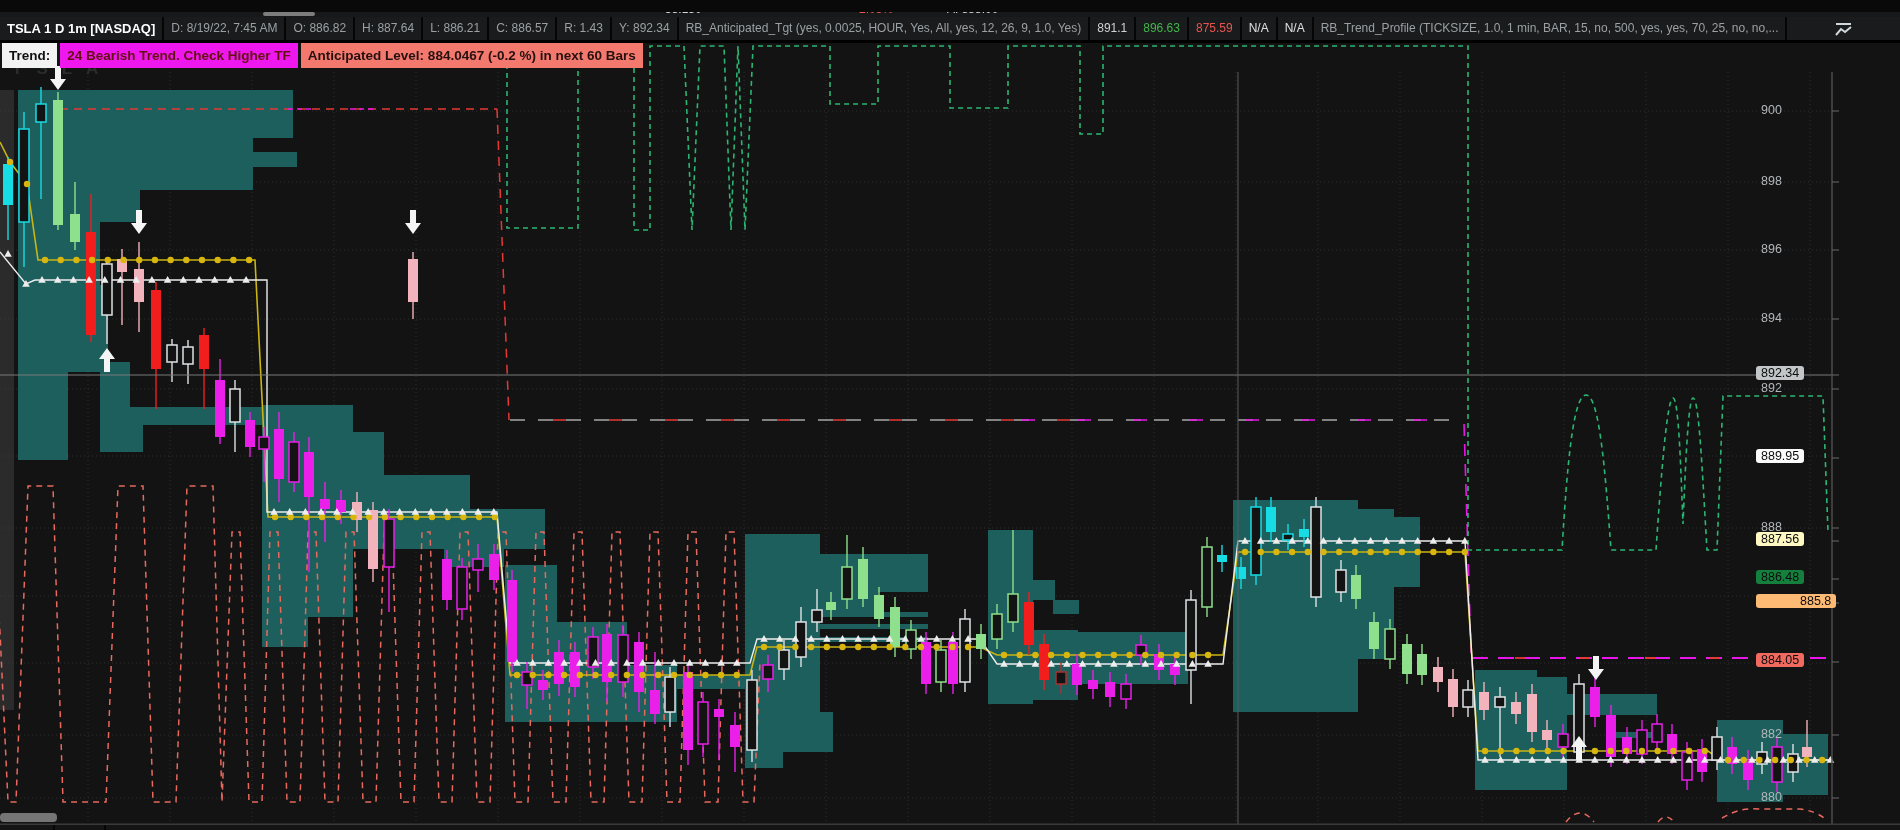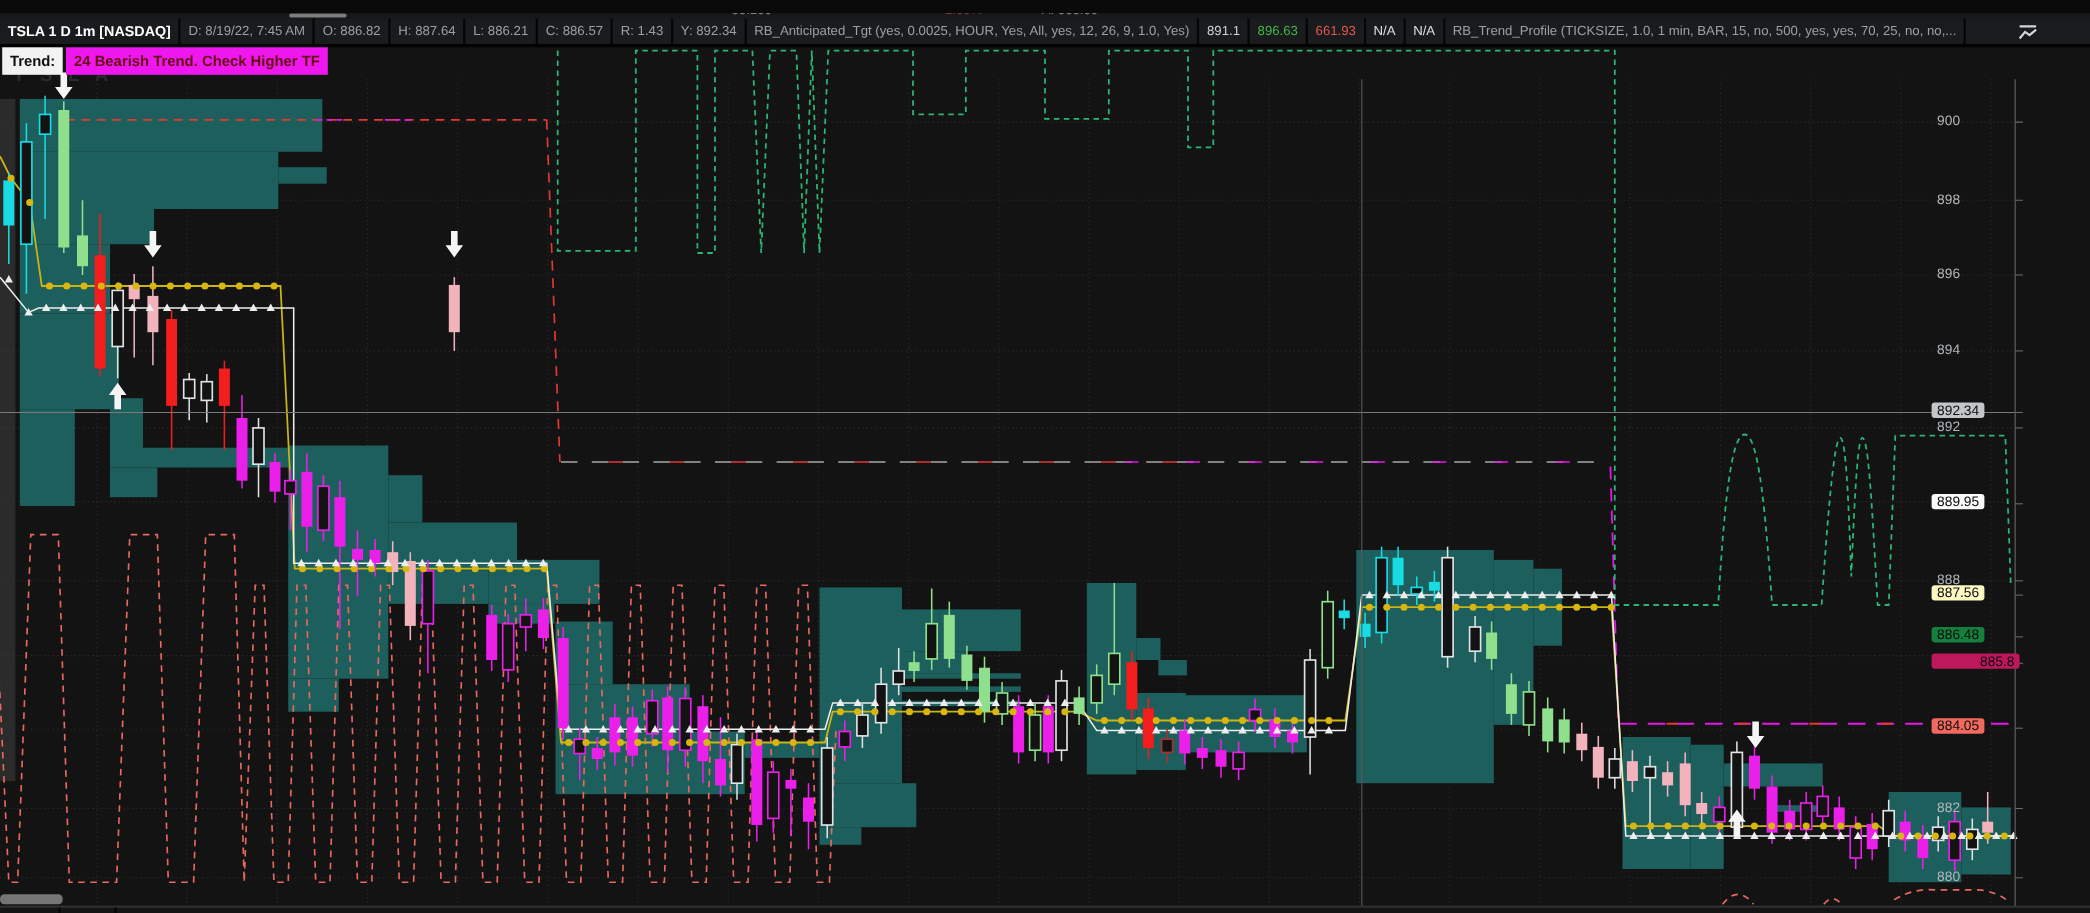--- a/index.html
+++ b/index.html
@@ -56,36 +56,37 @@
         <div class="tcell">D: 8/19/22, 7:45 AM</div>
         <div class="tcell">O: 886.82</div>
         <div class="tcell">H: 887.64</div>
         <div class="tcell">L: 886.21</div>
         <div class="tcell">C: 886.57</div>
         <div class="tcell">R: 1.43</div>
         <div class="tcell">Y: 892.34</div>
         <div class="tcell">RB_Anticipated_Tgt (yes, 0.0025, HOUR, Yes, All, yes, 12, 26, 9, 1.0, Yes)</div>
         <div class="tcell" style="color: rgb(207, 210, 212);">891.1</div>
         <div class="tcell" style="color: rgb(67, 182, 73);">896.63</div>
-        <div class="tcell" style="color: rgb(232, 85, 79);">661.93</div>
+        <div class="tcell" style="color: rgb(232, 85, 79);">875.59</div>
         <div class="tcell" style="color: rgb(221, 224, 226);">N/A</div>
         <div class="tcell" style="color: rgb(221, 224, 226);">N/A</div>
         <div class="tcell">RB_Trend_Profile (TICKSIZE, 1.0, 1 min, BAR, 15, no, 500, yes, yes, 70, 25, no, no,...</div>
       </div>
     <div id="pattern-icon">
       <svg width="18" height="15" viewBox="0 0 18 15">
         <line x1="1" y1="2" x2="16" y2="2" stroke="#cfd8dc" stroke-width="2"></line>
         <polyline points="1,13 6,7 10,10 16,5" fill="none" stroke="#cfd8dc" stroke-width="2"></polyline>
       </svg>
     </div>
   </div>
 
   <div id="trend-bar">
     <div id="tb-label" class="tb-box">Trend:</div>
     <div id="tb-bearish" class="tb-box">24 Bearish Trend. Check Higher TF</div>
+    <div id="tb-anticipated" class="tb-box">Anticipated Level: 884.0467 (-0.2 %) in next 60 Bars</div>
   </div>
 
   <div id="watermark">TSLA</div>
 
   <svg id="chart-svg" width="1900" height="830">
       <line x1="88" y1="60" x2="88" y2="812" stroke="#2e2e2e" stroke-width="1" stroke-dasharray="1,3"></line>
       <line x1="170" y1="60" x2="170" y2="812" stroke="#2e2e2e" stroke-width="1" stroke-dasharray="1,3"></line>
       <line x1="252" y1="60" x2="252" y2="812" stroke="#2e2e2e" stroke-width="1" stroke-dasharray="1,3"></line>
       <line x1="334" y1="60" x2="334" y2="812" stroke="#2e2e2e" stroke-width="1" stroke-dasharray="1,3"></line>
       <line x1="416" y1="60" x2="416" y2="812" stroke="#2e2e2e" stroke-width="1" stroke-dasharray="1,3"></line>
@@ -656,21 +657,21 @@
       <span class="tick-label" style="top: 230px;">896</span>
       <span class="tick-label" style="top: 299px;">894</span>
       <span class="tick-label" style="top: 369px;">892</span>
       <span class="tick-label" style="top: 508px;">888</span>
       <span class="tick-label" style="top: 715px;">882</span>
       <span class="tick-label" style="top: 778px;">880</span>
       <div class="axis-badge" style="top: 354px; background: rgb(194, 198, 200);">892.34</div>
       <div class="axis-badge" style="top: 437px; background: rgb(250, 250, 250);">889.95</div>
       <div class="axis-badge" style="top: 520px; background: #fef9c3;">887.56</div>
       <div class="axis-badge" style="top: 558px; background: #15803d;">886.48</div>
-      <div class="axis-badge" style="top: 582px; background: #be185d; padding-left: 44px;">885.8</div>
+      <div class="axis-badge" style="top: 582px; background: #fdba74; padding-left: 44px;">885.8</div>
       <div class="axis-badge" style="top: 641px; background: rgb(242, 106, 95);">884.05</div>
     </div>
 
   <div id="h-scroll-thumb"></div>
 
   <div id="volume-bar">
     <div class="vcell" id="volume-label">Volume</div>
     <div class="vcell" id="volume-value">30,109</div>
   </div>
 

